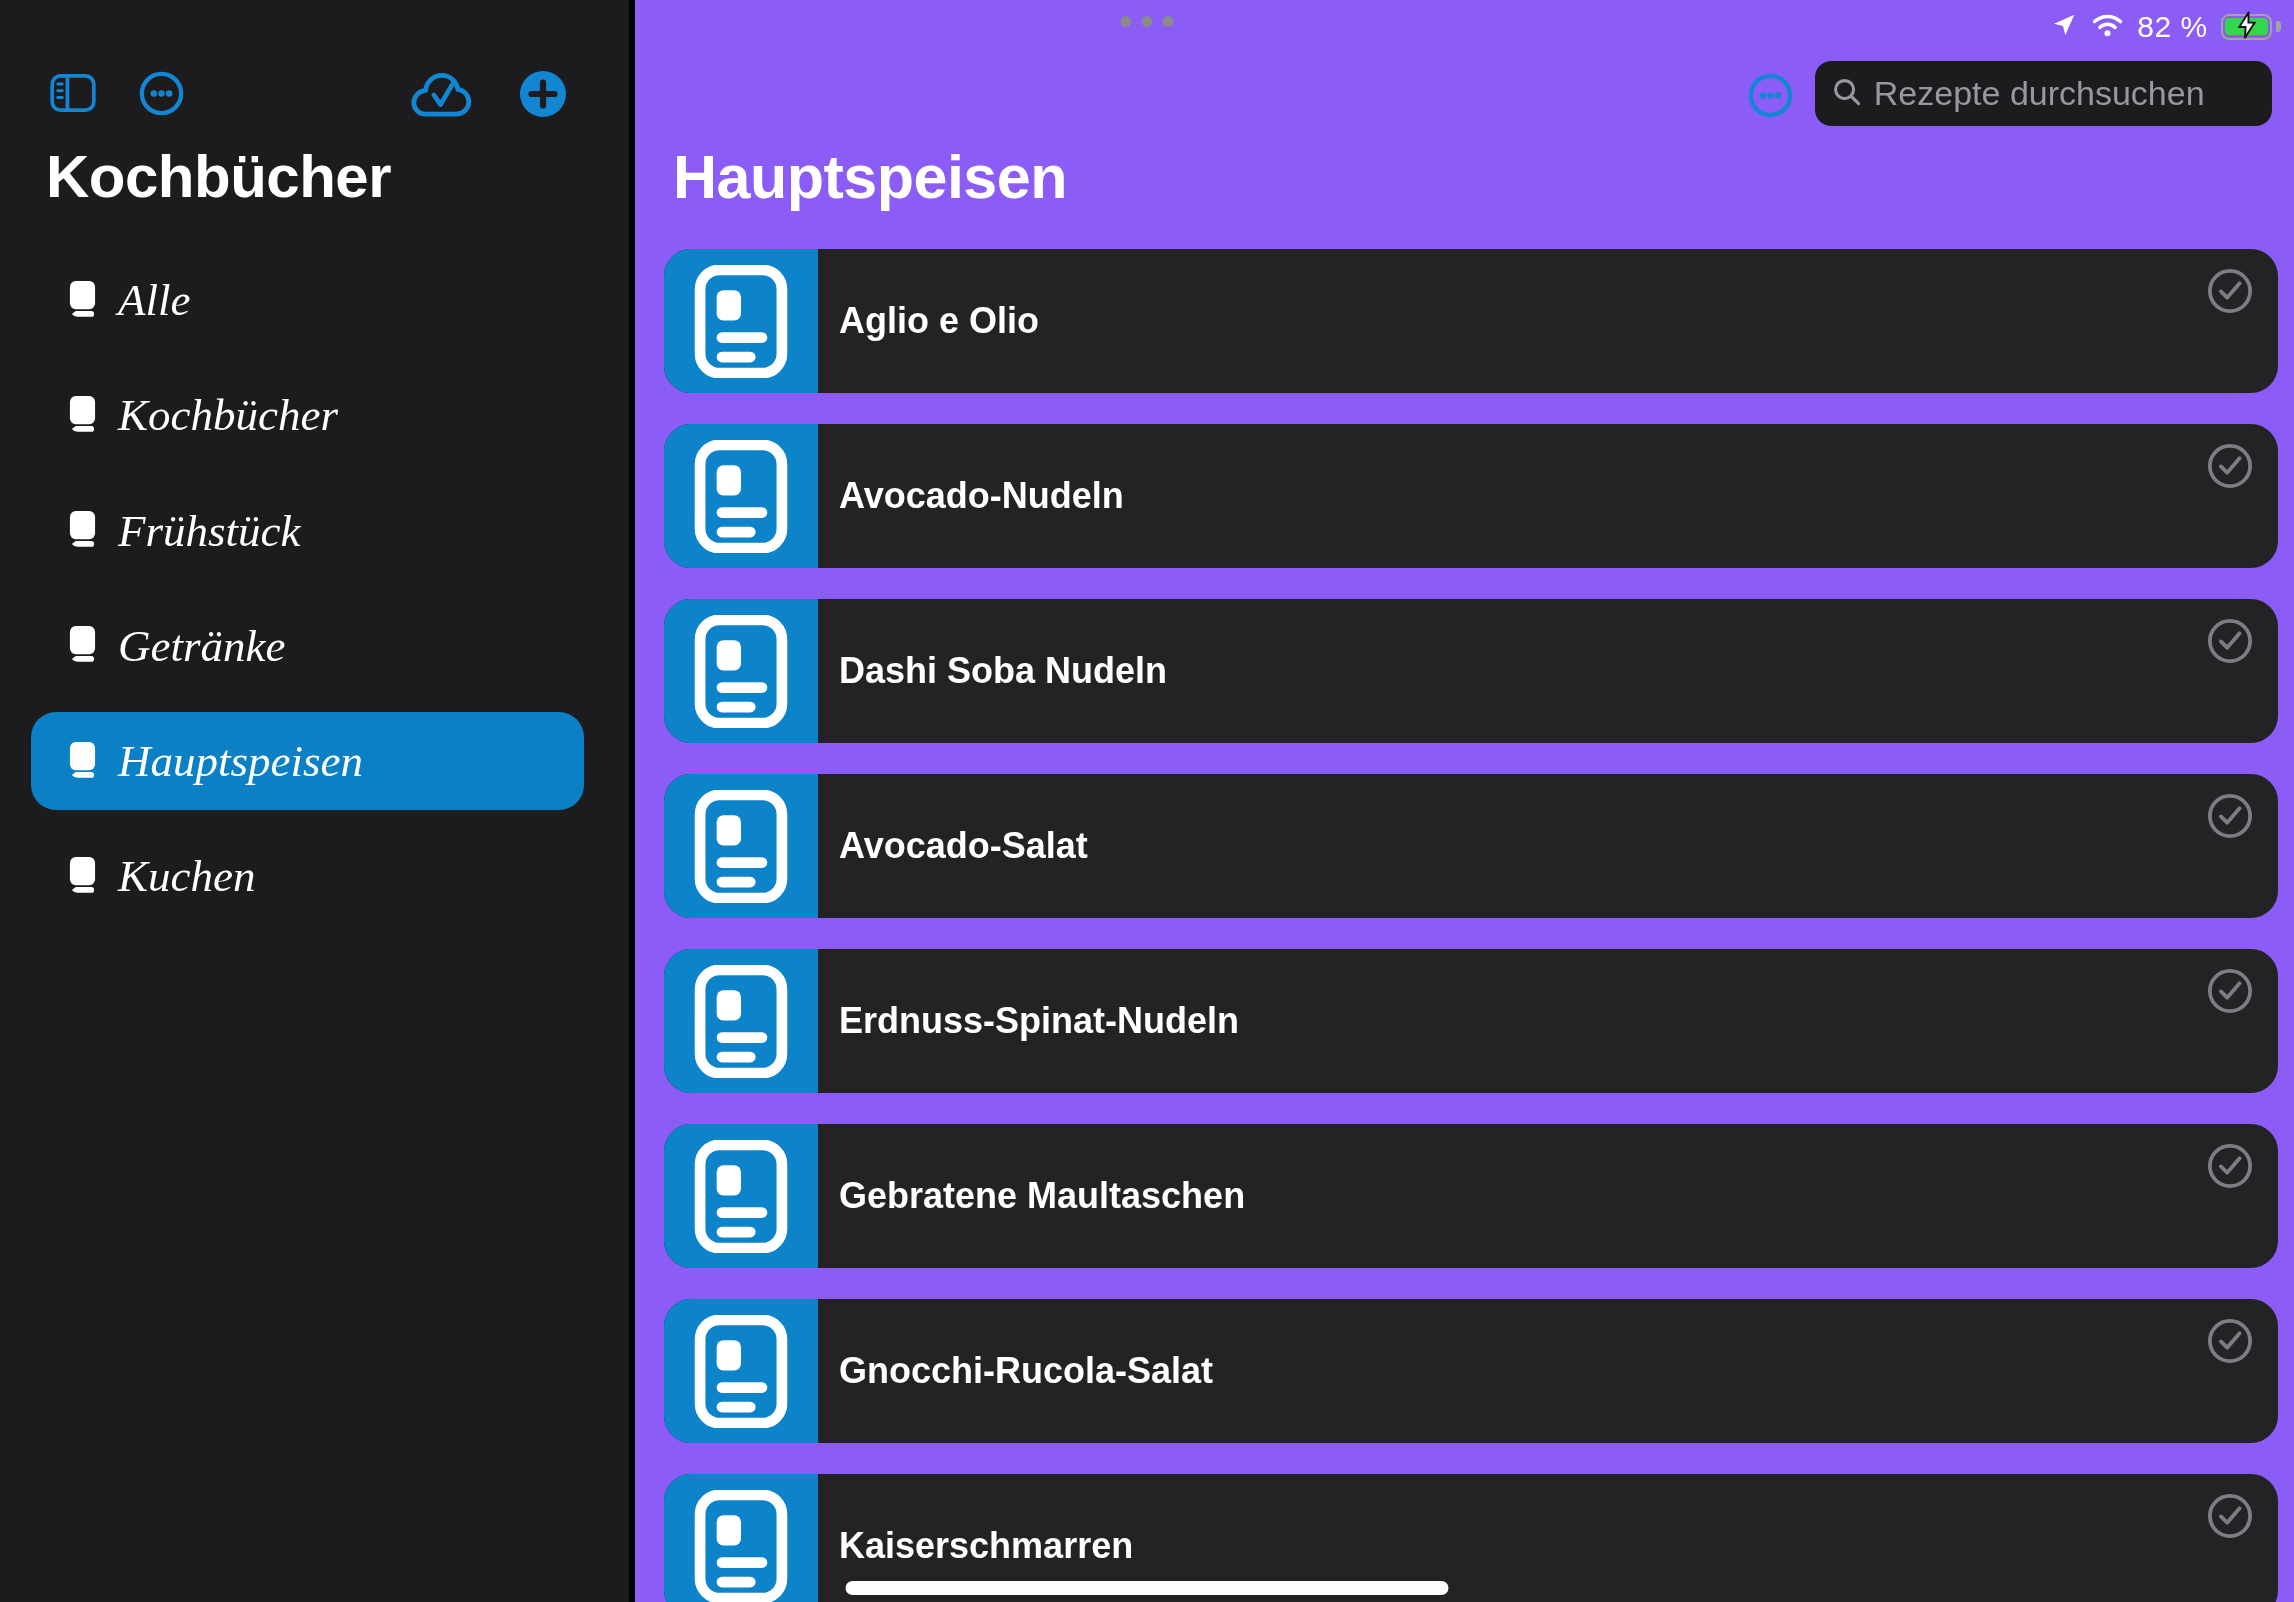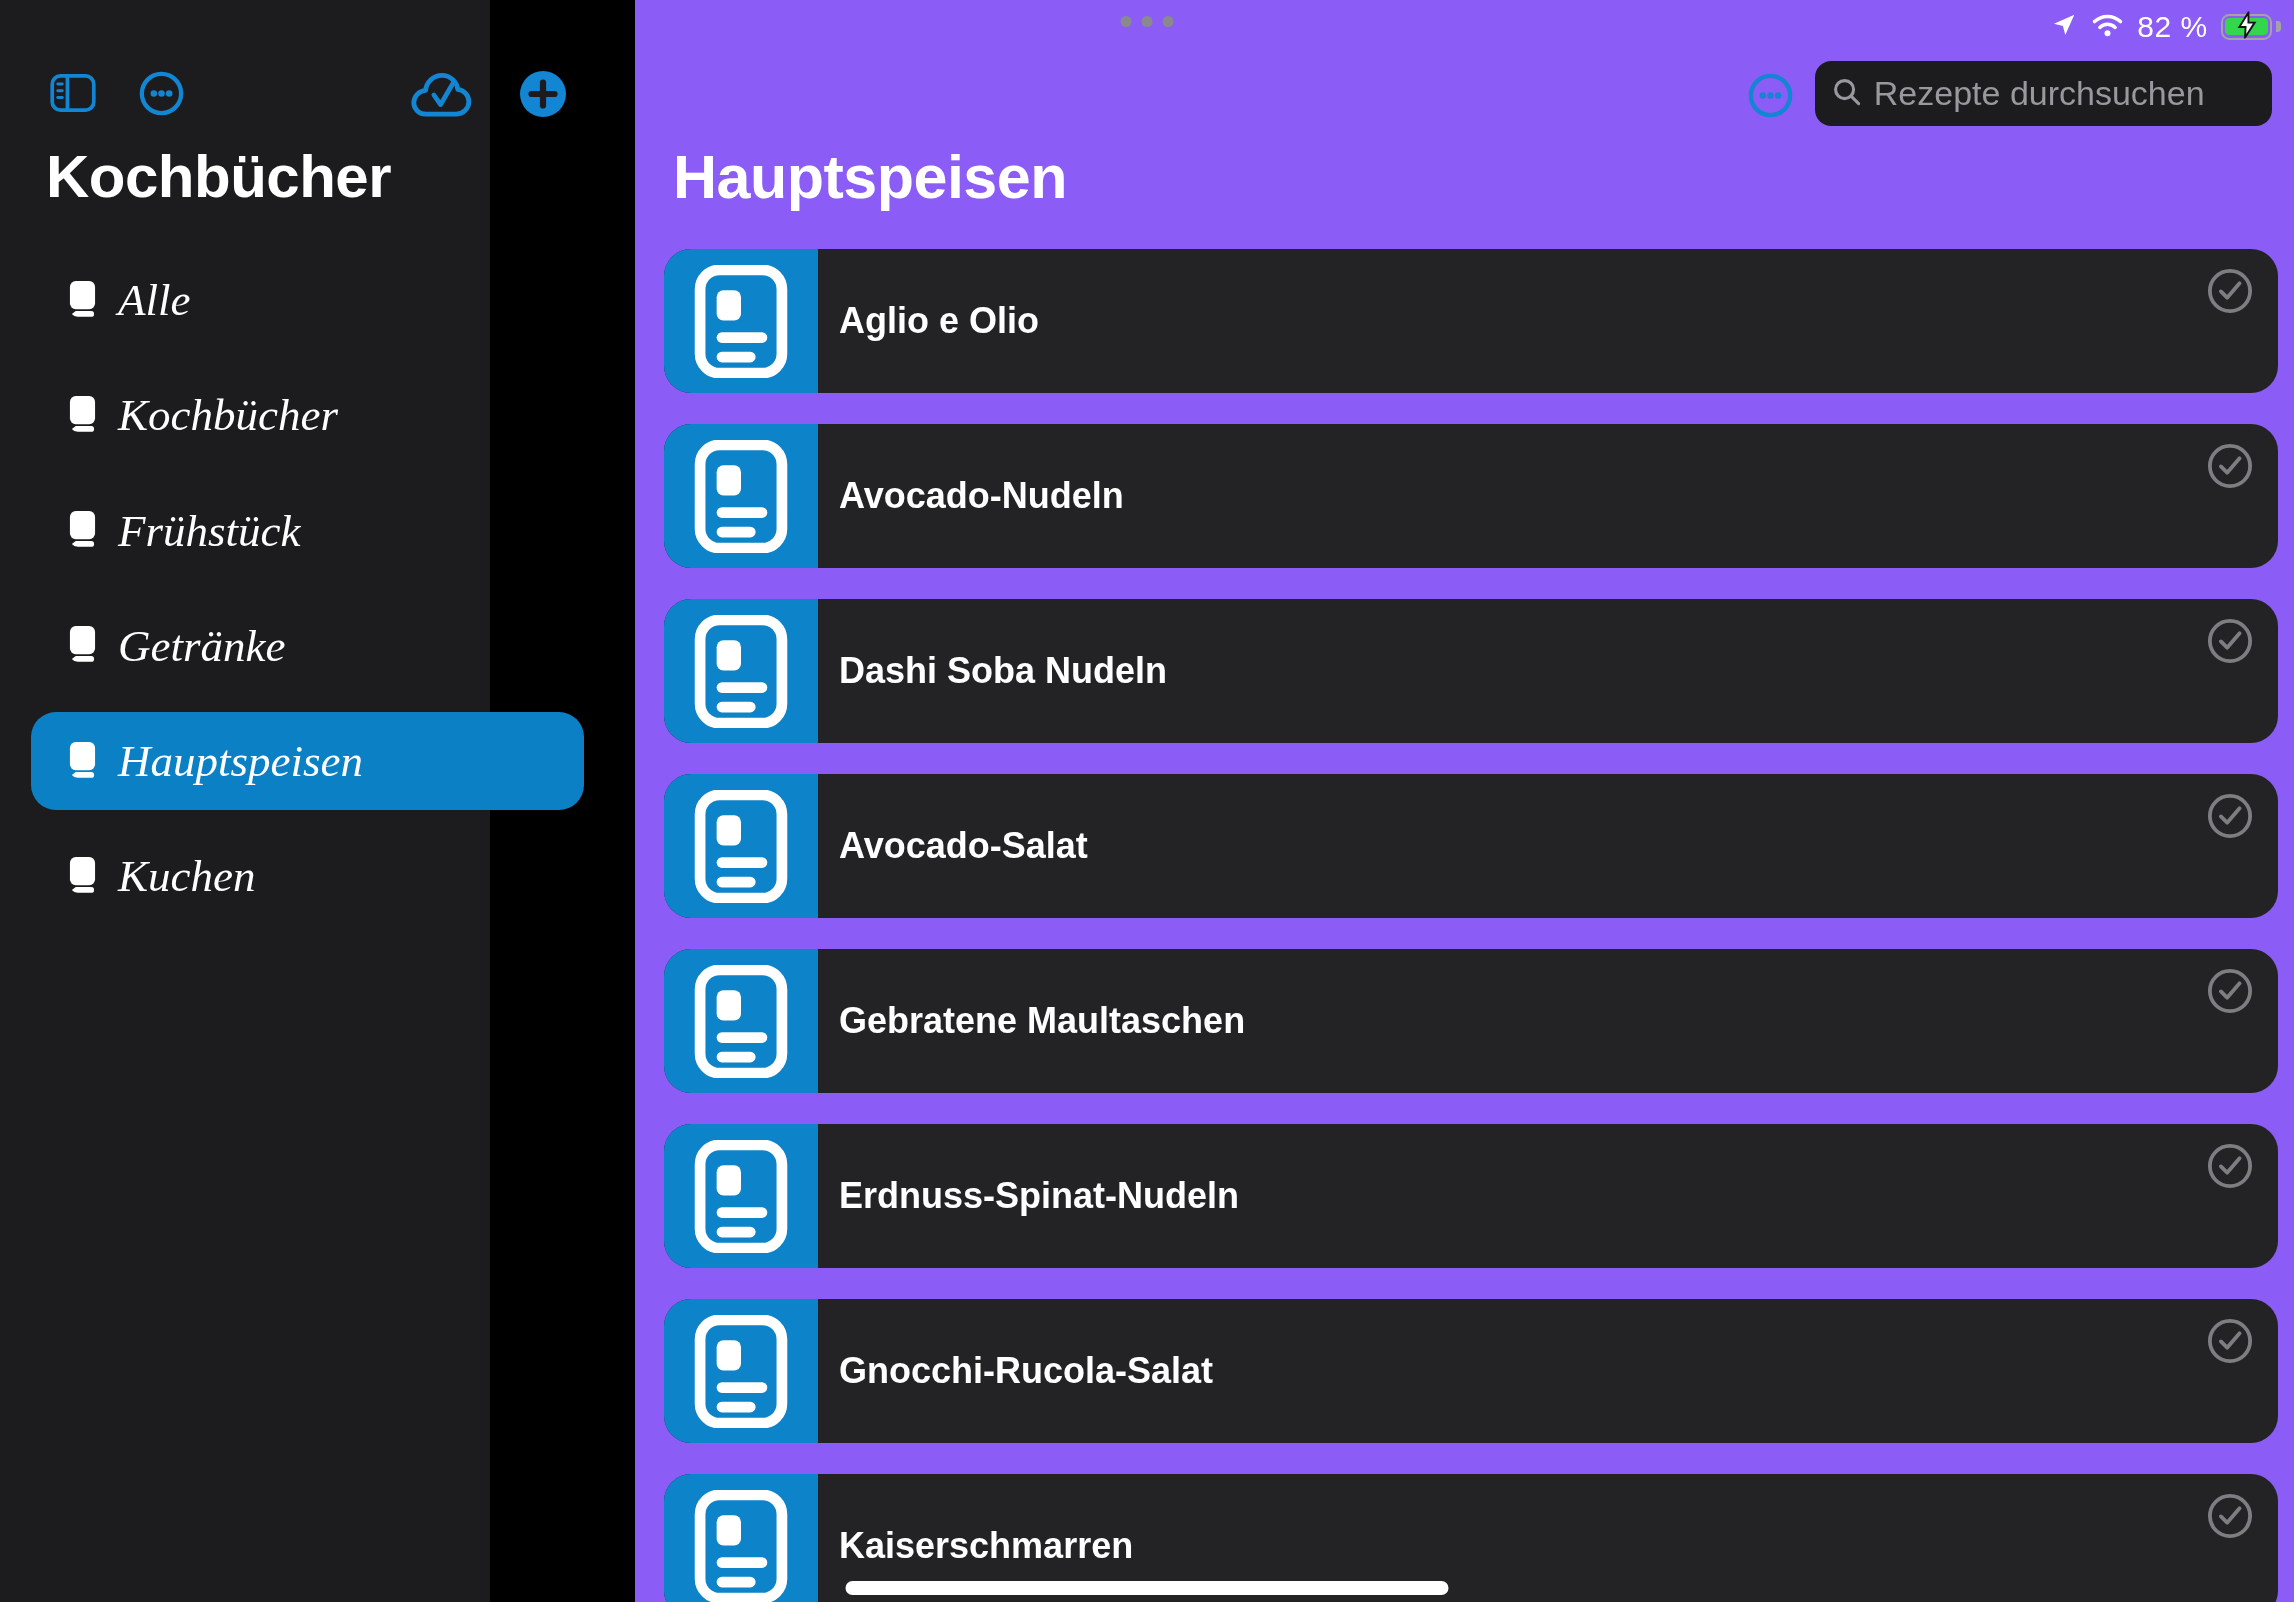--- a/index.html
+++ b/index.html
@@ -21,21 +21,21 @@
   .battery-fill { position:absolute; inset:2.4px; background:#32d74b; border-radius:4.3px; }
   .battery-bolt { position:absolute; left:50%; top:50%; transform:translate(-50%,-50%); }
   .battery-nub { width:4.8px; height:10.6px; background:#a2a2a7; border-radius:0 3.4px 3.4px 0; margin-left:-9.6px; }
 
   
   .top-dots { position:absolute; top:16.3px; left:50%; transform:translateX(-50%); display:flex; gap:10.6px; z-index:50; }
   .top-dots .dot { width:10.6px; height:10.6px; border-radius:50%; background:#8a8a8e; }
 
   
   .sidebar {
-    position:absolute; left:0; top:0; width:490px; height:1602px;
+    position:absolute; left:0; top:0; width:629px; height:1602px;
     background:#1c1c1e;
   }
   .sb-toolbar { position:absolute; top:69px; left:0; width:100%; height:50px; }
   .icon-btn { position:absolute; cursor:pointer; background:none; border:none; }
   .sb-title {
     position:absolute; left:46px; top:142px;
     font-size:60px; font-weight:700; letter-spacing:-0.5px; color:#fff;
   }
   .sb-nav { position:absolute; top:251px; left:31px; width:553px; }
   .sb-item {
@@ -317,39 +317,39 @@
 
     <div class="recipe-row">
       <div class="recipe-lead">
         <svg width="96" height="113" viewBox="0 0 96 116">
           <rect x="6" y="5" width="84" height="106" rx="20" fill="none" stroke="#fff" stroke-width="11"></rect>
           <rect x="23" y="26" width="25" height="31" rx="7" fill="#fff"></rect>
           <rect x="23" y="69" width="52" height="11" rx="5.5" fill="#fff"></rect>
           <rect x="23" y="89" width="40" height="11" rx="5.5" fill="#fff"></rect>
         </svg>
       </div>
+      <div class="recipe-name">Erdnuss-Spinat-Nudeln</div>
+      <span class="row-check">
+        <svg width="46" height="46" viewBox="0 0 48 48">
+          <circle cx="24" cy="24" r="21" fill="none" stroke="#7d7d82" stroke-width="4"></circle>
+          <polyline points="14.5,24.5 21,31 34,16" fill="none" stroke="#7d7d82" stroke-width="4" stroke-linecap="round" stroke-linejoin="round"></polyline>
+        </svg>
+      </span>
+    </div>
+
+    <div class="recipe-row">
+      <div class="recipe-lead">
+        <svg width="96" height="113" viewBox="0 0 96 116">
+          <rect x="6" y="5" width="84" height="106" rx="20" fill="none" stroke="#fff" stroke-width="11"></rect>
+          <rect x="23" y="26" width="25" height="31" rx="7" fill="#fff"></rect>
+          <rect x="23" y="69" width="52" height="11" rx="5.5" fill="#fff"></rect>
+          <rect x="23" y="89" width="40" height="11" rx="5.5" fill="#fff"></rect>
+        </svg>
+      </div>
       <div class="recipe-name">Gebratene Maultaschen</div>
-      <span class="row-check">
-        <svg width="46" height="46" viewBox="0 0 48 48">
-          <circle cx="24" cy="24" r="21" fill="none" stroke="#7d7d82" stroke-width="4"></circle>
-          <polyline points="14.5,24.5 21,31 34,16" fill="none" stroke="#7d7d82" stroke-width="4" stroke-linecap="round" stroke-linejoin="round"></polyline>
-        </svg>
-      </span>
-    </div>
-
-    <div class="recipe-row">
-      <div class="recipe-lead">
-        <svg width="96" height="113" viewBox="0 0 96 116">
-          <rect x="6" y="5" width="84" height="106" rx="20" fill="none" stroke="#fff" stroke-width="11"></rect>
-          <rect x="23" y="26" width="25" height="31" rx="7" fill="#fff"></rect>
-          <rect x="23" y="69" width="52" height="11" rx="5.5" fill="#fff"></rect>
-          <rect x="23" y="89" width="40" height="11" rx="5.5" fill="#fff"></rect>
-        </svg>
-      </div>
-      <div class="recipe-name">Erdnuss-Spinat-Nudeln</div>
       <span class="row-check">
         <svg width="46" height="46" viewBox="0 0 48 48">
           <circle cx="24" cy="24" r="21" fill="none" stroke="#7d7d82" stroke-width="4"></circle>
           <polyline points="14.5,24.5 21,31 34,16" fill="none" stroke="#7d7d82" stroke-width="4" stroke-linecap="round" stroke-linejoin="round"></polyline>
         </svg>
       </span>
     </div>
 
     <div class="recipe-row">
       <div class="recipe-lead">

